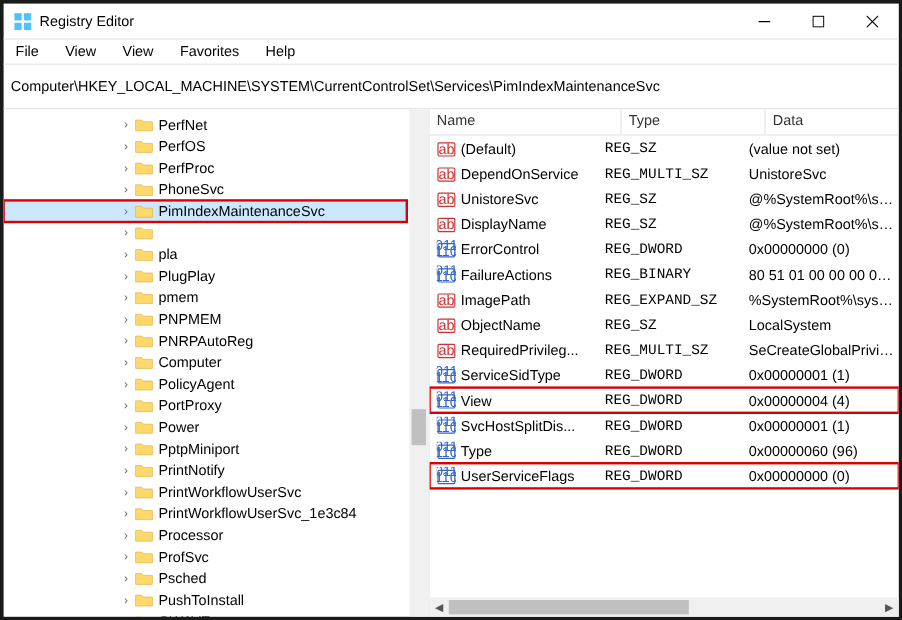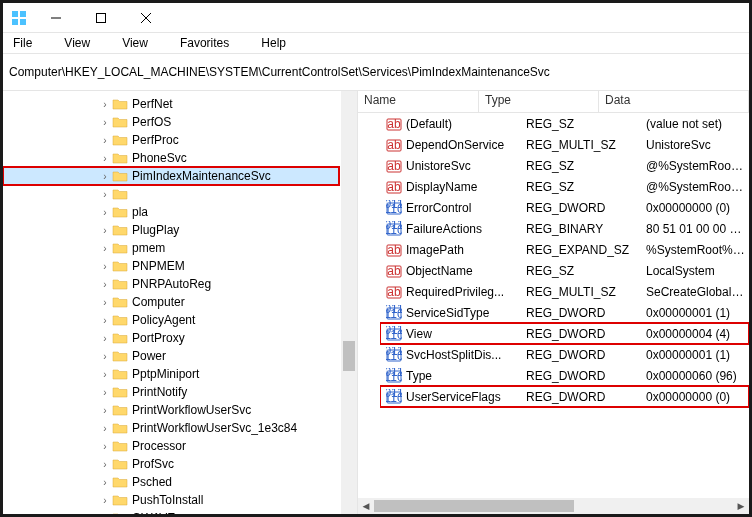--- a/index.html
+++ b/index.html
@@ -3,36 +3,36 @@
 <meta charset="utf-8">
 <style>
   * { box-sizing: border-box; margin: 0; padding: 0; font-family: "Segoe UI", Tahoma, sans-serif; font-size: 12px; }
   body { background: #fff; }
   .window { width: 752px; height: 517px; border: 3px solid #1a1a1a; display: flex; flex-direction: column; background: #fff; }
   .titlebar { height: 30px; display: flex; align-items: center; padding: 0 0 0 8px; border-bottom: 1px solid #e5e5e5; }
   .titlebar .app-icon { width: 16px; height: 16px; margin-right: 6px; display: inline-flex; align-items: center; justify-content: center; }
   .titlebar .title { flex: 1; font-size: 12px; }
   .win-controls { display: flex; }
   .win-controls .btn { width: 45px; height: 28px; display: flex; align-items: center; justify-content: center; cursor: default; }
-  .menubar { height: 20px; display: flex; align-items: center; padding: 0 4px; gap: 20px; }
+  .menubar { height: 20px; display: flex; align-items: center; padding: 0 4px; gap: 10px; }
   .menubar .mitem { padding: 2px 6px; cursor: default; }
   .addrbar { height: 38px; border-top: 1px solid #e5e5e5; border-bottom: 1px solid #e5e5e5; padding: 2px 6px; display: flex; align-items: center; }
   .content { flex: 1; display: flex; overflow: hidden; }
   .tree { width: 355px; border-right: 1px solid #e5e5e5; overflow: hidden; position: relative; padding-top: 4px; }
   .tree-scroll { position: absolute; right: 0; top: 0; bottom: 0; width: 16px; background: #f0f0f0; }
   .tree-scroll .thumb { position: absolute; left: 2px; right: 2px; top: 250px; height: 30px; background: #c0c0c0; }
   .list { flex: 1; display: flex; flex-direction: column; overflow: hidden; }
   .list-header { display: flex; height: 22px; border-bottom: 1px solid #e5e5e5; }
   .list-header .col { padding: 2px 6px; border-right: 1px solid #e5e5e5; color: #333; }
-  .list-body { flex: 1; overflow: hidden; position: relative; margin-left: 22px; }
+  .list-body { flex: 1; overflow: hidden; position: relative; }
   .row { display: flex; align-items: center; height: 21px; padding-left: 2px; }
   .row.sel { outline: 2px solid #d00; outline-offset: -1px; }
   .cell { padding: 0 4px; overflow: hidden; white-space: nowrap; text-overflow: ellipsis; }
   .cell.name { width: 140px; display: flex; align-items: center; gap: 4px; }
-  .cell.type { width: 120px; }
+  .cell.type { width: 120px; font-family: Liberation Mono, monospace; }
   .cell.data { flex: 1; }
   .val-icon { width: 16px; height: 16px; flex-shrink: 0; display: inline-flex; align-items: center; justify-content: center; }
   .tree-node { display: flex; align-items: center; height: 18px; white-space: nowrap; cursor: default; }
   .tree-node .chev { width: 14px; text-align: center; color: #666; font-size: 10px; }
   .tree-node .folder { width: 16px; height: 14px; margin-right: 4px; display: inline-flex; align-items: center; }
   .tree-node.selected { background: #cce8ff; outline: 1px solid #99d1ff; }
   .tree-node.hl { outline: 2px solid #d00; outline-offset: -1px; }
   .list-hscroll { height: 16px; background: #f0f0f0; display: flex; align-items: center; }
   .list-hscroll .arrow { width: 16px; height: 16px; display: flex; align-items: center; justify-content: center; color: #555; font-size: 9px; }
   .list-hscroll .track { flex: 1; height: 16px; position: relative; }
@@ -44,20 +44,21 @@
 <div class="window">
   <div class="titlebar">
     <span class="app-icon">
       <svg width="16" height="16">
           <rect x="1" y="1" width="6" height="6" fill="#4cc2ff"></rect>
           <rect x="9" y="1" width="6" height="6" fill="#4cc2ff"></rect>
           <rect x="1" y="9" width="6" height="6" fill="#4cc2ff"></rect>
           <rect x="9" y="9" width="6" height="6" fill="#4cc2ff"></rect>
         </svg>
     </span>
+    <span class="title">Registry Editor</span>
     <div class="win-controls">
       <div class="btn">
           <svg width="10" height="10">
             <line x1="0" y1="5" x2="10" y2="5" stroke="#000" stroke-width="1"></line>
           </svg>
         </div>
       <div class="btn">
           <svg width="10" height="10">
             <rect x="0.5" y="0.5" width="9" height="9" fill="none" stroke="#000" stroke-width="1"></rect>
           </svg>
@@ -309,21 +310,21 @@
             <svg width="16" height="14">
               <path d="M1 3 h5 l1.5 1.5 H15 V12 H1 Z" fill="#ffd86b" stroke="#d9a938" stroke-width="0.5"></path>
             </svg>
           </span>
           <span>QWAVEdrv</span>
         </div>
       </div>
 
     <div class="list">
       <div class="list-header">
-        <div class="col" style="width:121px">Name</div>
+        <div class="col" style="width:160px">Name</div>
         <div class="col" style="width:120px">Type</div>
         <div class="col" style="flex:1">Data</div>
       </div>
       <div class="list-body" id="list-body">
           <div class="row">
             <div class="cell name">
               <span class="val-icon">
                 <svg width="16" height="16">
                   <rect x="1" y="3" width="14" height="11" rx="1" fill="#fff" stroke="#c33" stroke-width="1"></rect>
                   <text x="8" y="12" text-anchor="middle" font-size="8" fill="#c33" font-family="Segoe UI">ab</text>

